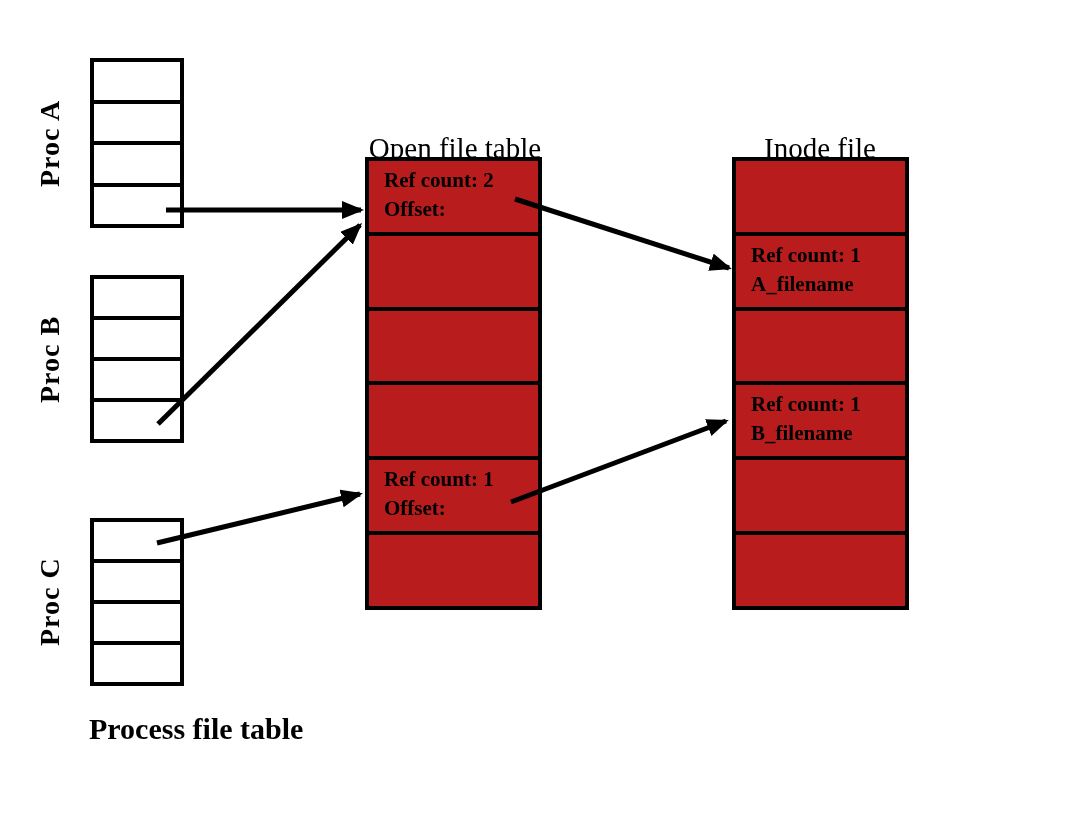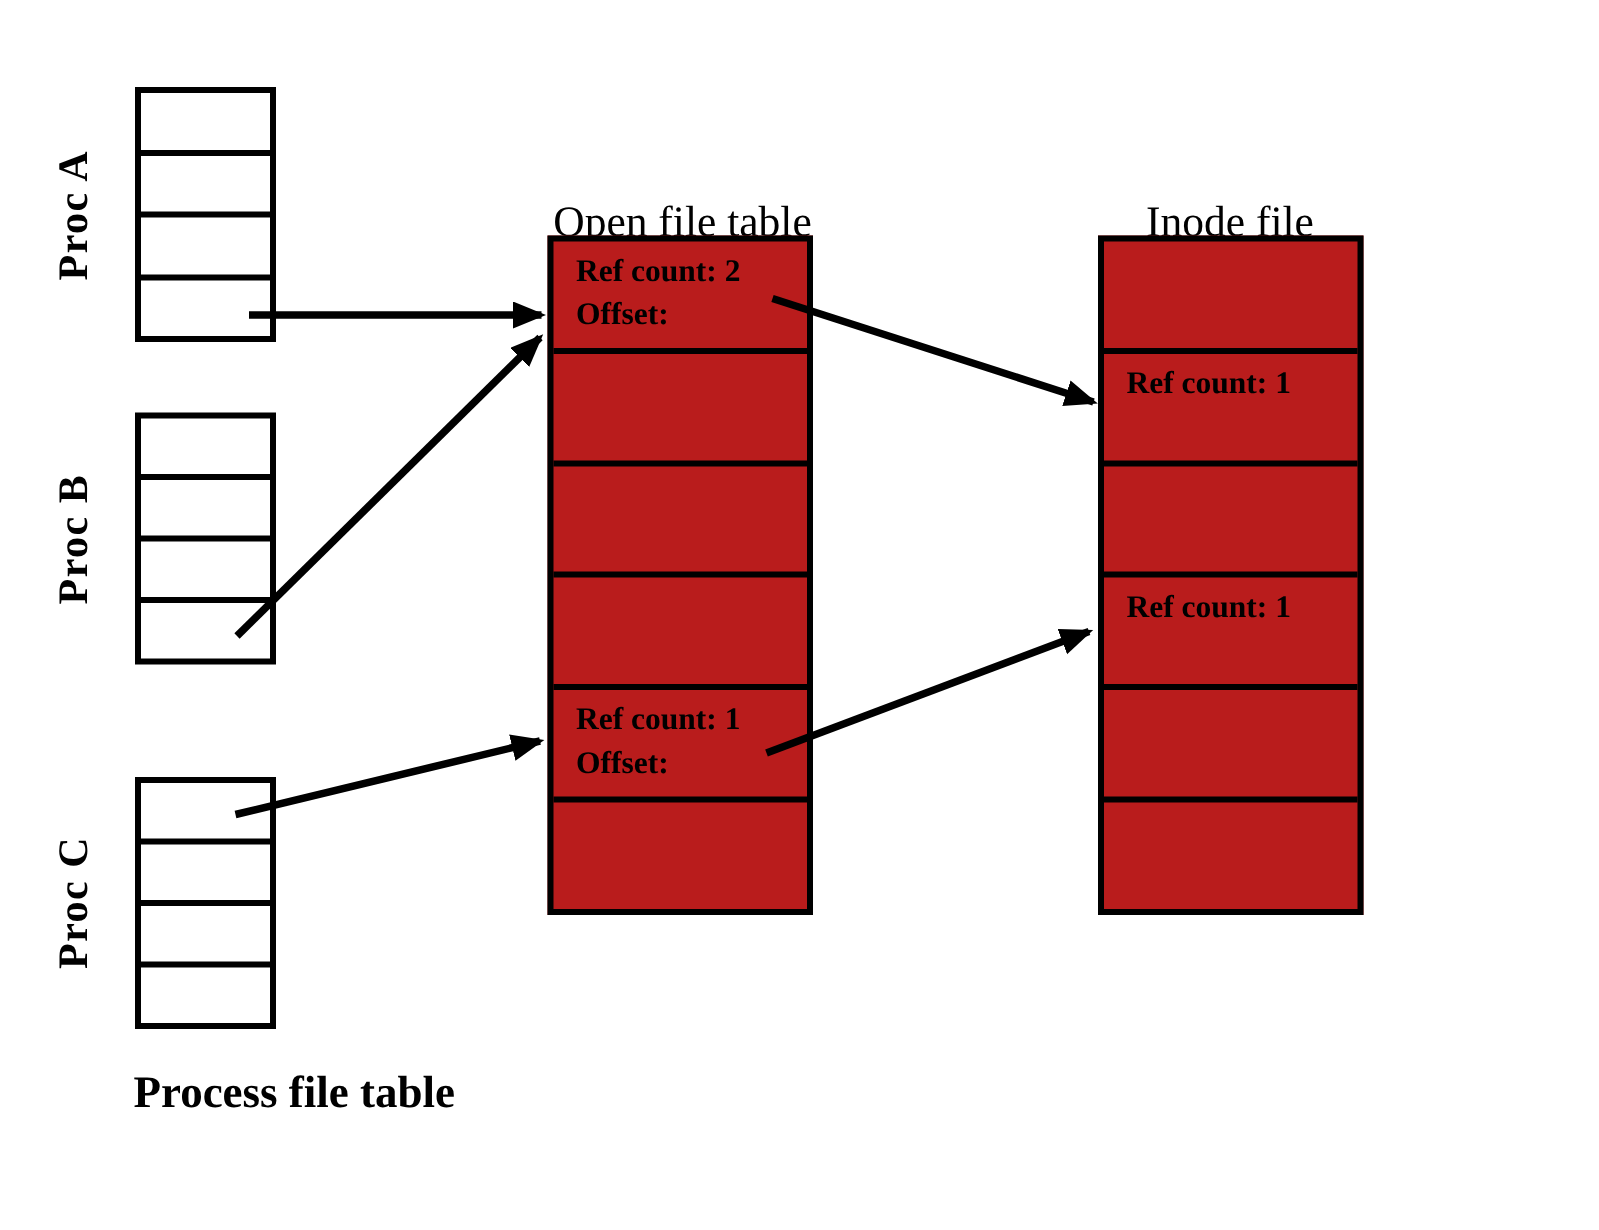--- a/index.html
+++ b/index.html
@@ -167,27 +167,29 @@
     </div>
   </div>
 
   <div class="big-table" style="left:732px;">
     <div class="row">
       <span class="cell-line"></span>
       <span class="cell-line"></span>
     </div>
     <div class="row">
       <span class="cell-line">Ref count: 1</span>
+      <span class="cell-line">A_filename</span>
     </div>
     <div class="row">
       <span class="cell-line"></span>
       <span class="cell-line"></span>
     </div>
     <div class="row">
       <span class="cell-line">Ref count: 1</span>
+      <span class="cell-line">B_filename</span>
     </div>
     <div class="row">
       <span class="cell-line"></span>
       <span class="cell-line"></span>
     </div>
     <div class="row">
       <span class="cell-line"></span>
       <span class="cell-line"></span>
     </div>
   </div>

